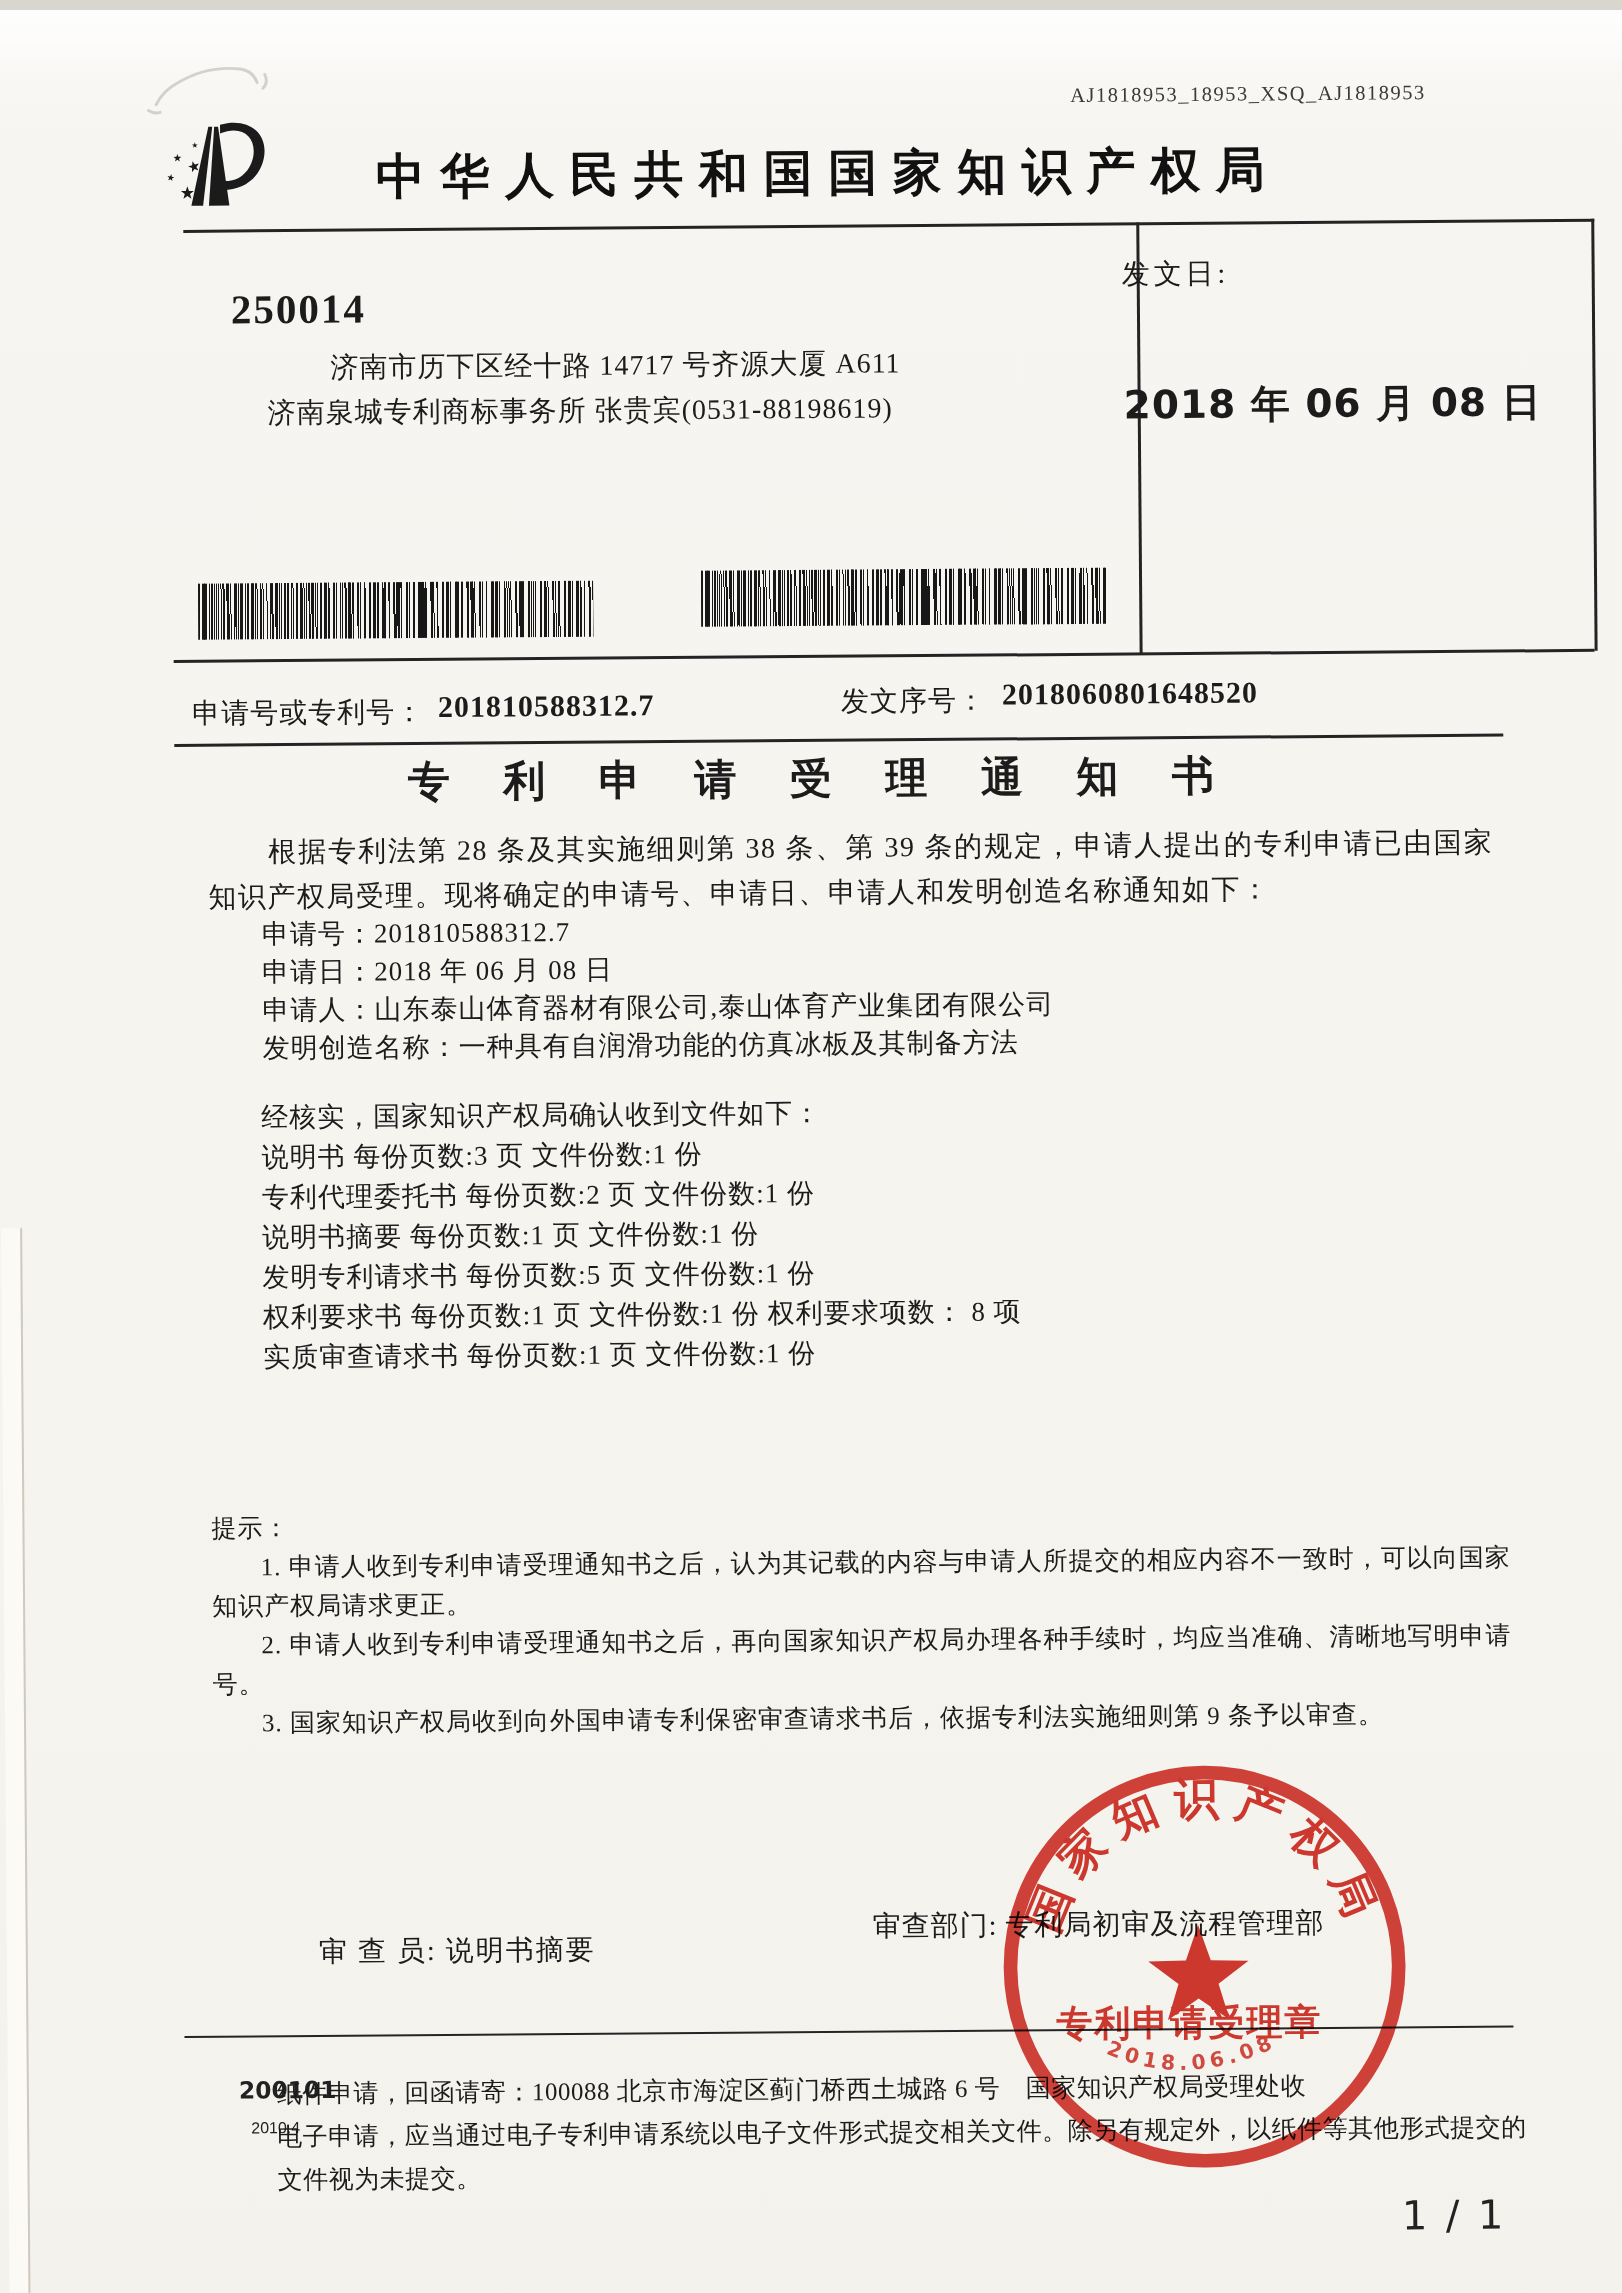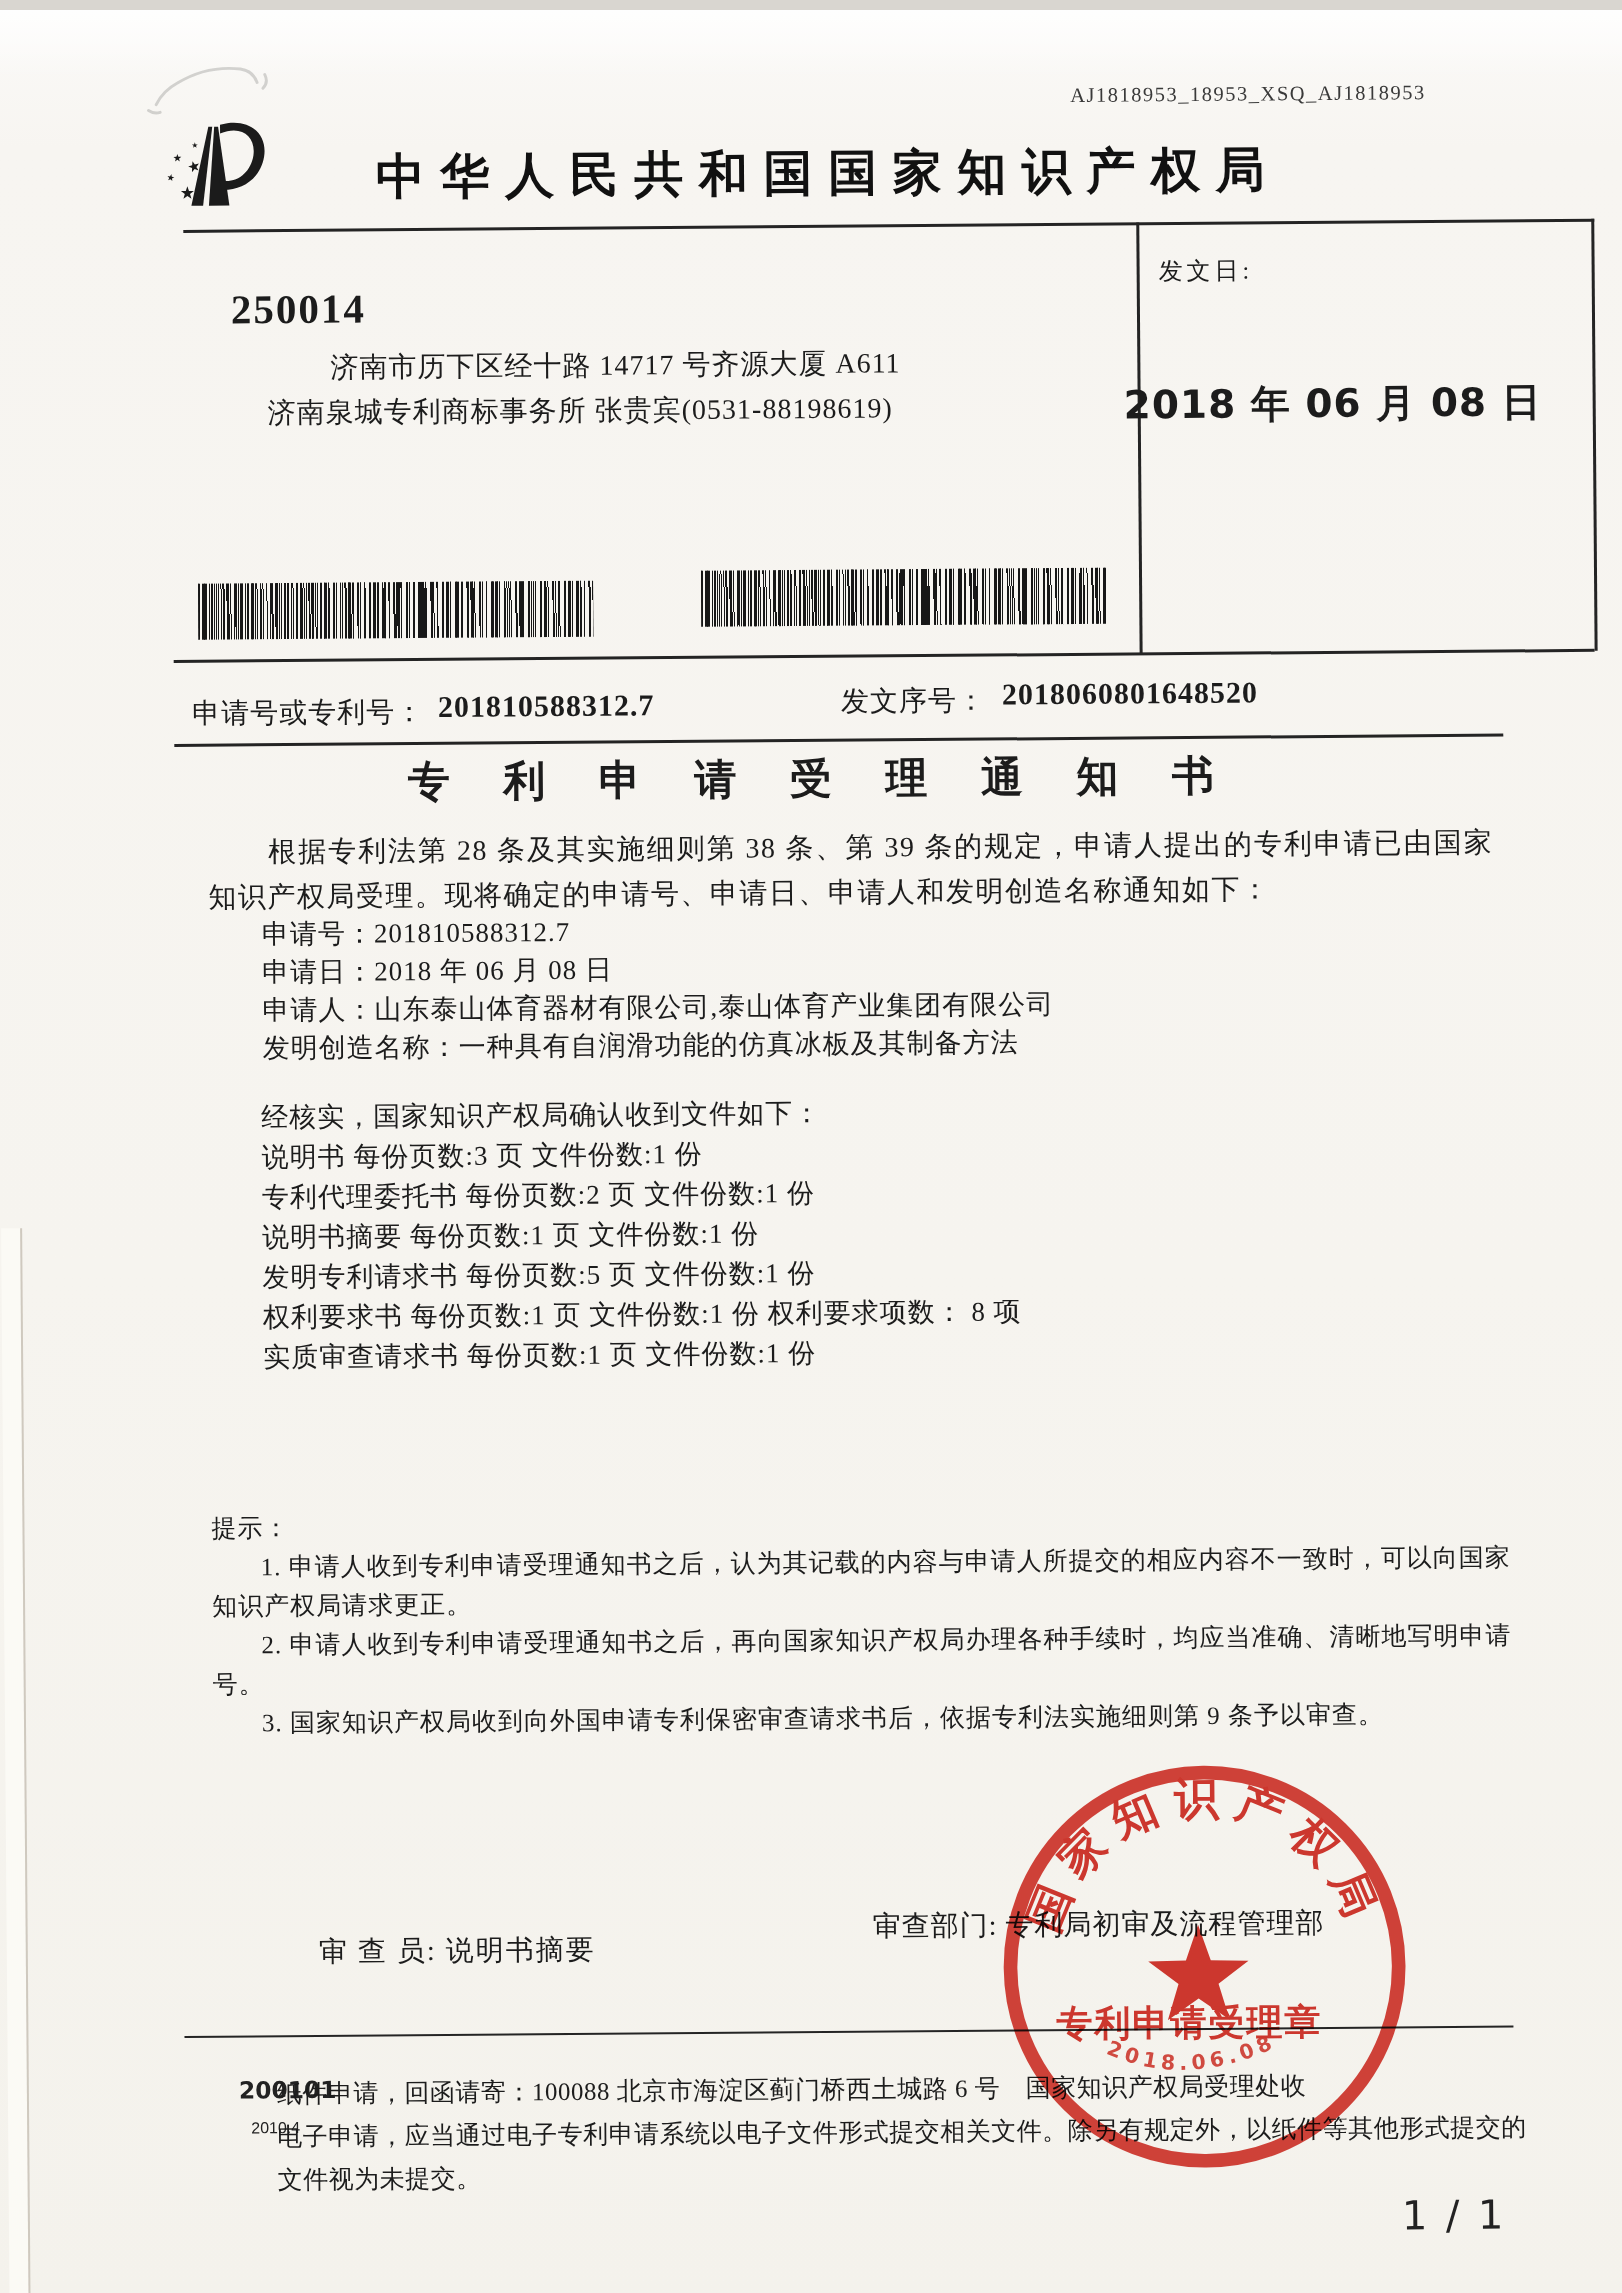--- a/index.html
+++ b/index.html
@@ -15,21 +15,21 @@
   
   .doc-ref{left:1078px;top:76px;font-size:20.5px;letter-spacing:1.5px;color:#3a3a3a;font-family:"Liberation Serif",serif;}
   .agency-title{left:383px;top:131px;font-size:49px;font-weight:bold;letter-spacing:15.6px;white-space:nowrap;color:#111;}
   .rule{background:#242424;height:2.9px;}
   .rule-top{left:190px;top:215px;width:1411px;}
   .v-left{left:1143px;top:215px;width:2.9px;height:432px;background:#242424;}
   .v-right{left:1598px;top:215px;width:2.9px;height:432px;background:#242424;}
   .postal{left:237px;top:271px;font-size:41px;font-weight:bold;letter-spacing:2px;}
   .addr1{left:336px;top:335px;font-size:28px;letter-spacing:1px;}
   .addr2{left:273px;top:380px;font-size:28px;letter-spacing:1px;}
-  .issue-label{left:1165px;top:248px;font-size:24px;letter-spacing:3.9px;}
+  .issue-label{left:1128px;top:248px;font-size:28px;letter-spacing:3.9px;}
   .issue-date{left:1129px;top:371px;font-size:39px;font-weight:bold;font-family:"DejaVu Sans","Liberation Sans",sans-serif;letter-spacing:1px;white-space:nowrap;}
   
   .barcode{height:56px;
     background-image:
       repeating-linear-gradient(90deg,#171717 0 2px,transparent 2px 3.9px,#171717 3.9px 6.8px,transparent 6.8px 7.8px,#171717 7.8px 8.8px,transparent 8.8px 12.7px,#171717 12.7px 14.6px,transparent 14.6px 15.6px,#171717 15.6px 16.6px,transparent 16.6px 19.5px,#171717 19.5px 20.5px,transparent 20.5px 24.4px),
       repeating-linear-gradient(90deg,#171717 0 1px,transparent 1px 5.9px,#171717 5.9px 7.8px,transparent 7.8px 10.7px,#171717 10.7px 11.7px,transparent 11.7px 17.6px,#171717 17.6px 18.5px,transparent 18.5px 22.4px,#171717 22.4px 23.4px,transparent 23.4px 36px);
   }
   .barcode-1{left:202px;top:569px;width:395px;}
   .barcode-2{left:705px;top:560px;width:405px;}
   .rule-mid1{left:177px;top:645px;width:1421px;}

